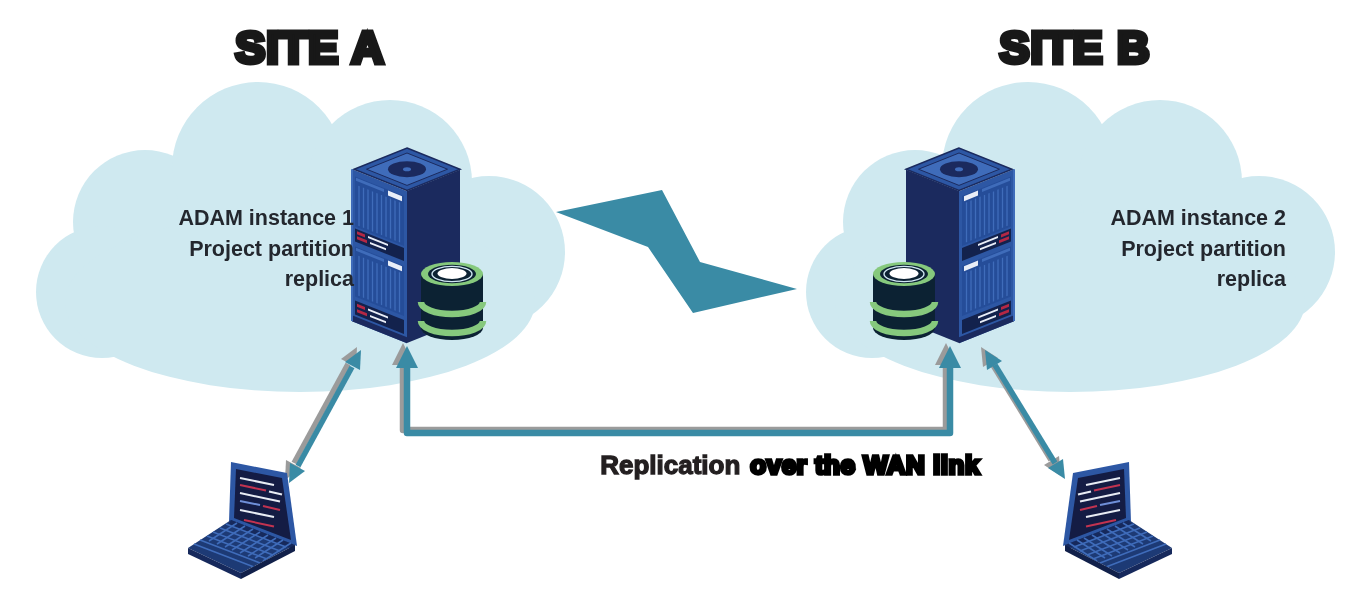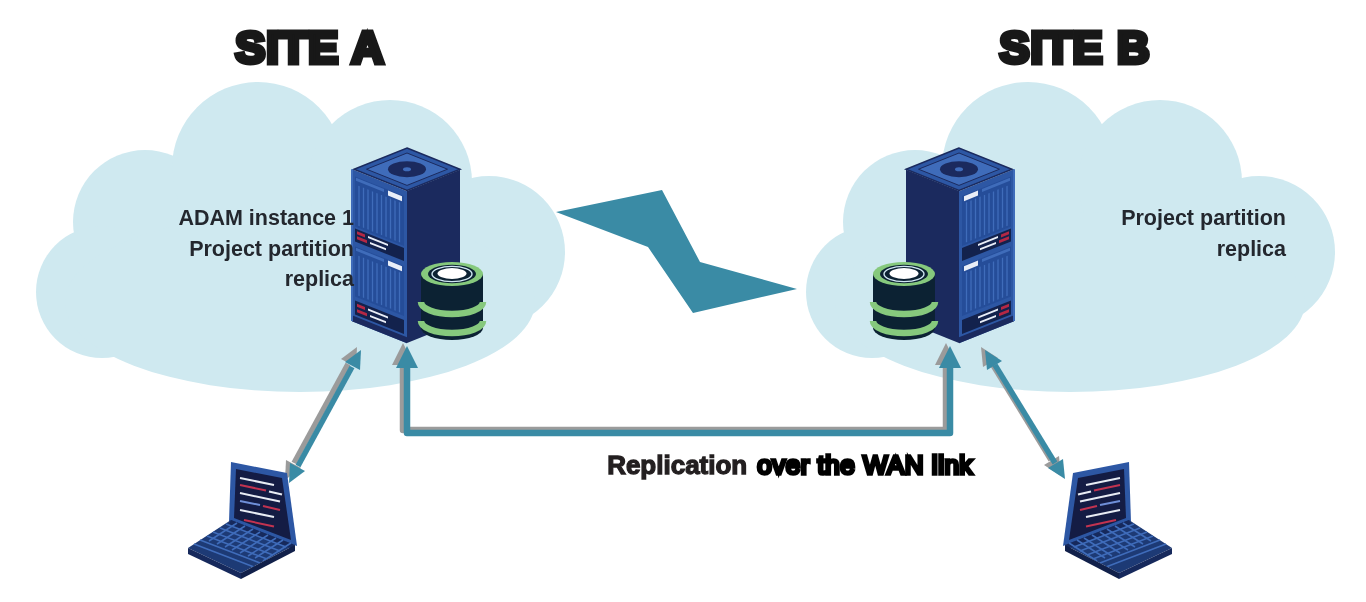--- a/index.html
+++ b/index.html
@@ -21,21 +21,21 @@
   .cloud-text span{display:block;}
   .rep-label{
     position:absolute;display:flex;justify-content:center;align-items:center;
     gap:10px;font-size:26px;white-space:nowrap;
   }
   .rep-label .prefix{
     font-weight:800;color:var(--label-dark,#231f20);
     -webkit-text-stroke:1.3px var(--label-dark,#231f20);
   }
   .rep-label .rest{
-    font-weight:400;color:#000;-webkit-text-stroke:3.5px #000;letter-spacing:0.5px;
+    font-weight:700;color:#000;-webkit-text-stroke:3.5px #000;letter-spacing:0.5px;
   }
   svg{display:block;}
 </style>
 </head>
 <body>
 
 <div class="canvas">
 
   <svg class="layer" width="1366" height="602" viewBox="0 0 1366 602">
     <defs>
@@ -143,20 +143,21 @@
 
   <div class="heading" style="left:945px;top:22px;width:260px;">SITE B</div>
   <div class="heading" style="left:180px;top:22px;width:260px;">SITE A</div>
 
   <div class="cloud-text" style="left:74px;top:203px;width:280px;">
     <span>ADAM instance 1</span>
     <span>Project partition</span>
     <span>replica</span>
   </div>
   <div class="cloud-text" style="left:1006px;top:203px;width:280px;">
+    <span>ADAM instance 2</span>
     <span>Project partition</span>
     <span>replica</span>
   </div>
 
   <div class="rep-label" style="left:560px;top:450px;width:460px;">
     <span class="prefix">Replication</span>
     <span class="rest">over the WAN link</span>
   </div>
 
 </div>

